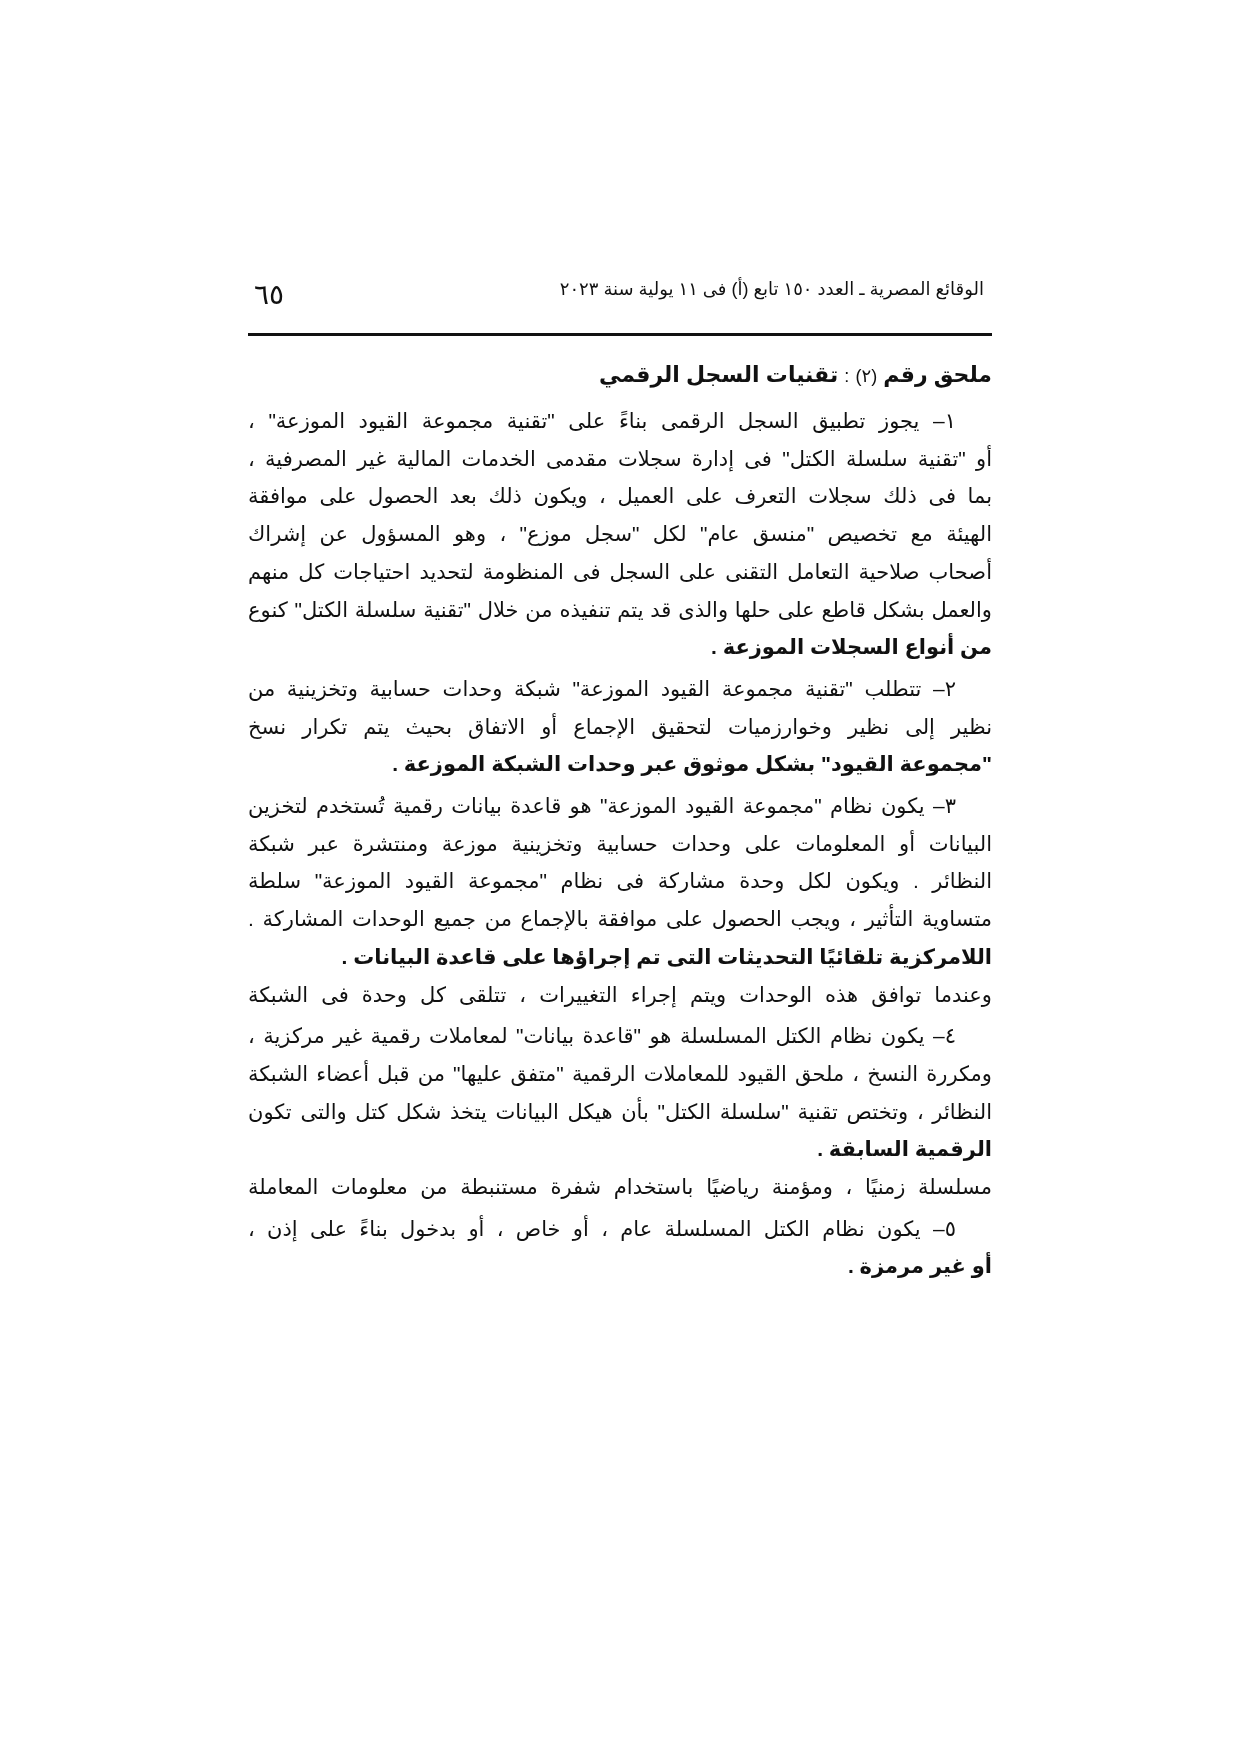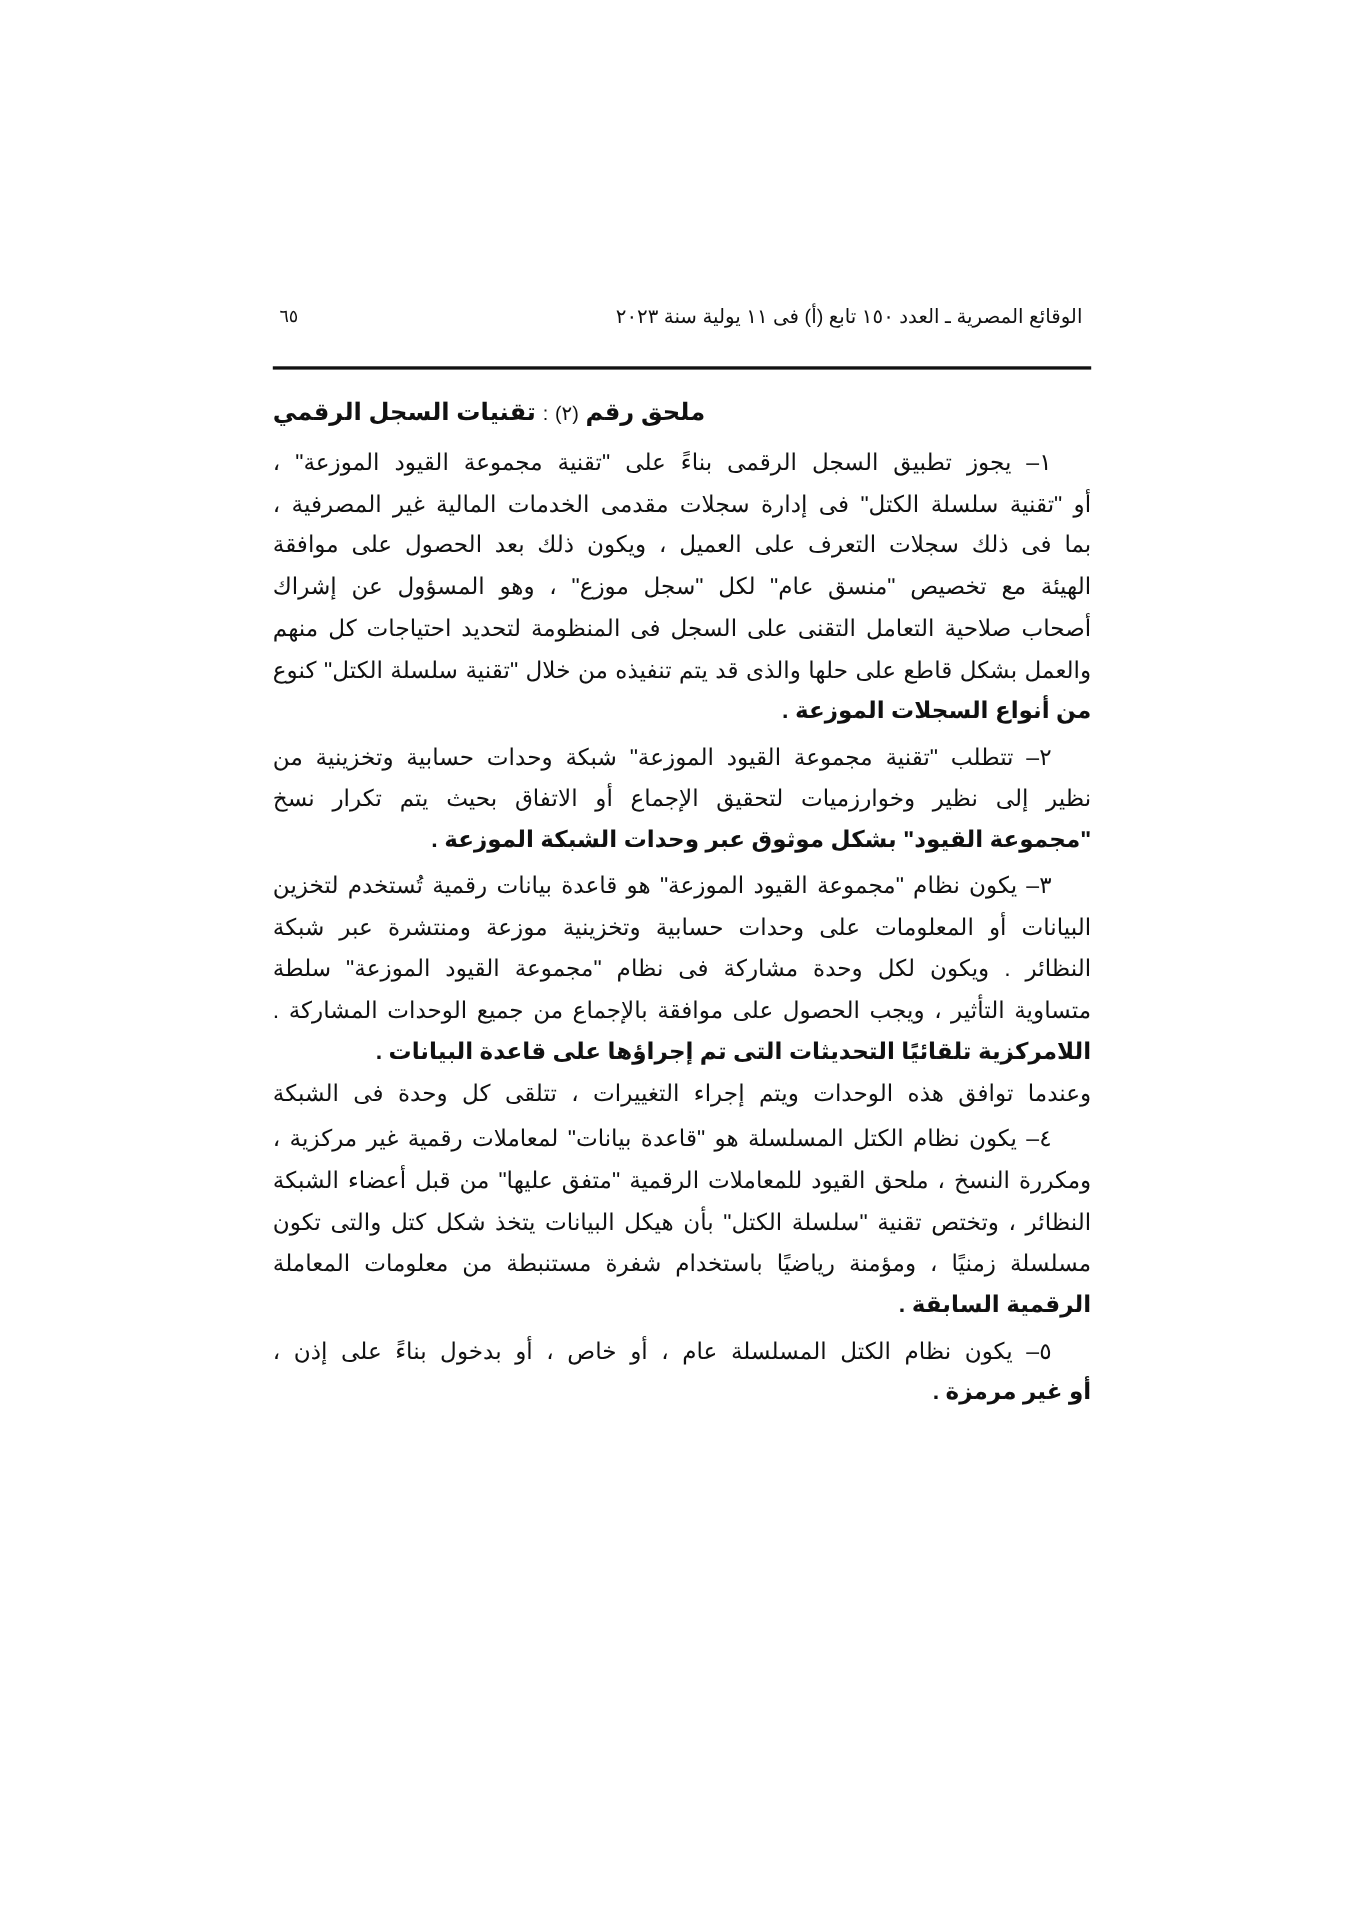--- a/index.html
+++ b/index.html
@@ -1,23 +1,23 @@
 <!DOCTYPE html>
 <html><head>
 <meta charset="utf-8">
 <style>
   html, body { margin: 0; padding: 0; background: #ffffff; }
   body { width: 1240px; height: 1755px; position: relative; overflow: hidden;
          font-family: "Liberation Sans", "DejaVu Sans", sans-serif; color: #111; }
   .page { position: absolute; left: 248px; top: 0; width: 744px; direction: rtl; }
   .header { position: absolute; top: 278px; left: 0; width: 744px; height: 40px; }
   .header-title { position: absolute; right: 8px; top: 0; font-size: 18px; white-space: nowrap; }
-  .header-page { position: absolute; left: 6px; top: 0; font-size: 16px; }
+  .header-page { position: absolute; left: 6px; top: 0; font-size: 28px; }
   .rule { position: absolute; top: 333px; left: 0; width: 744px; height: 3px; background: #111; }
-  .heading { position: absolute; top: 362px; left: 0; width: 744px; text-align: left;
+  .heading { position: absolute; top: 362px; left: 0; width: 744px; text-align: right;
              font-size: 22px; font-weight: bold; }
   .heading .num { font-weight: normal; font-size: 18px; }
   .body { position: absolute; top: 402px; left: 0; width: 744px; }
   .para { font-size: 21px; line-height: 37.7px; text-align: justify; text-align-last: right;
           margin: 0 0 4px 0; }
   .para .line { display: block; text-align: justify; text-align-last: justify; white-space: nowrap; }
   .para .line.last { text-align-last: right; font-weight: bold; }
   .para .line.first { padding-right: 36px; }
 </style>
 </head>
@@ -57,21 +57,21 @@
         <span class="line">البيانات أو المعلومات على وحدات حسابية وتخزينية موزعة ومنتشرة عبر شبكة</span>
         <span class="line">النظائر . ويكون لكل وحدة مشاركة فى نظام "مجموعة القيود الموزعة" سلطة</span>
         <span class="line">متساوية التأثير ، ويجب الحصول على موافقة بالإجماع من جميع الوحدات المشاركة .</span>
         <span class="line last">اللامركزية تلقائيًا التحديثات التى تم إجراؤها على قاعدة البيانات .</span>
         <span class="line">وعندما توافق هذه الوحدات ويتم إجراء التغييرات ، تتلقى كل وحدة فى الشبكة</span>
       </p>
       <p class="para">
         <span class="line first">٤– يكون نظام الكتل المسلسلة هو "قاعدة بيانات" لمعاملات رقمية غير مركزية ،</span>
         <span class="line">ومكررة النسخ ، ملحق القيود للمعاملات الرقمية "متفق عليها" من قبل أعضاء الشبكة</span>
         <span class="line">النظائر ، وتختص تقنية "سلسلة الكتل" بأن هيكل البيانات يتخذ شكل كتل والتى تكون</span>
+        <span class="line last">الرقمية السابقة .</span>
         <span class="line">مسلسلة زمنيًا ، ومؤمنة رياضيًا باستخدام شفرة مستنبطة من معلومات المعاملة</span>
-        <span class="line last">الرقمية السابقة .</span>
       </p>
       <p class="para">
         <span class="line first">٥– يكون نظام الكتل المسلسلة عام ، أو خاص ، أو بدخول بناءً على إذن ،</span>
         <span class="line last">أو غير مرمزة .</span>
       </p>
     </div>
 </div>
 
 </body></html>

